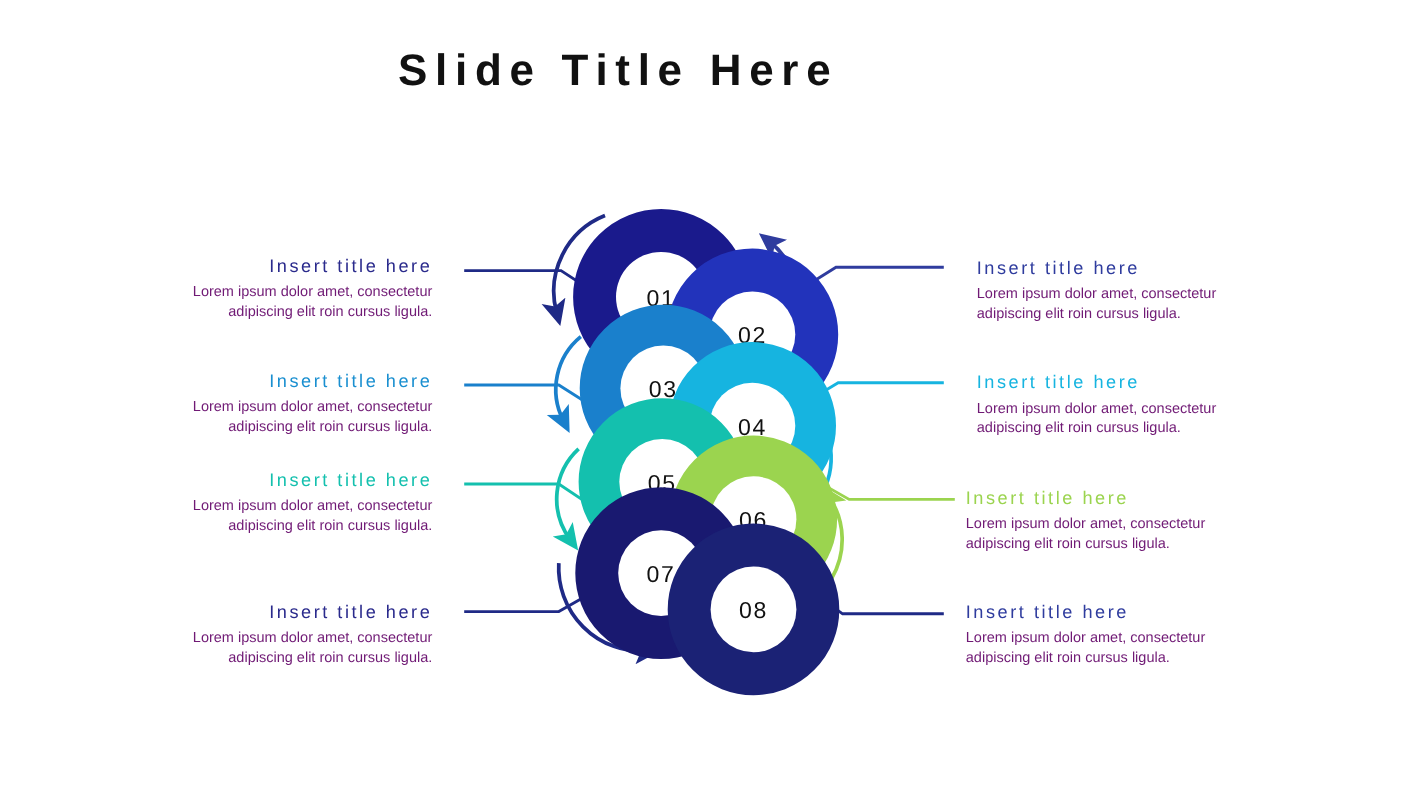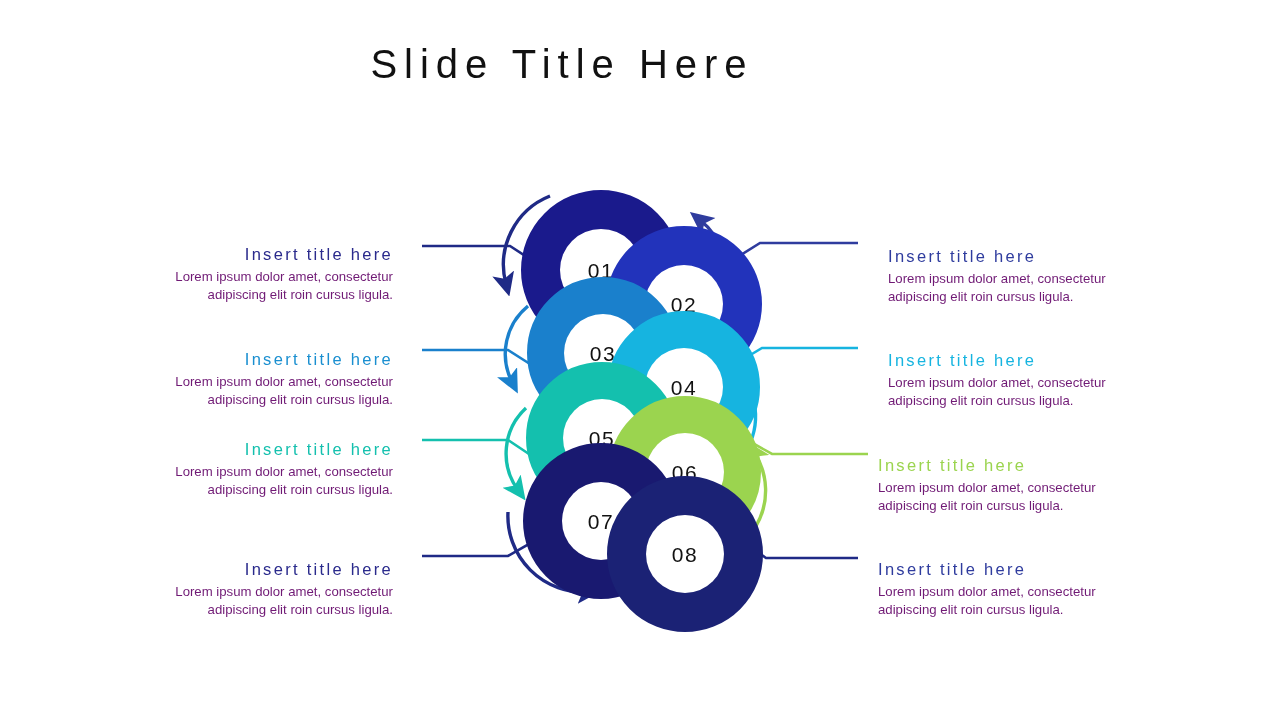--- a/index.html
+++ b/index.html
@@ -14,38 +14,37 @@
     width: 1280px; height: 720px;
     background: #ffffff;
   }
 
   
   #slide-title {
     position: absolute;
     top: 42px; left: 0; width: 1124px;
     text-align: center;
     font-size: 40px;
-    font-weight: 400;
+    font-weight: 700;
     letter-spacing: 7px;
     color: #111111;
     white-space: nowrap;
   }
 
   
   .text-block { position: absolute; width: 275px; }
   .text-block.left  { text-align: right; }
   .text-block.right { text-align: left; }
 
   .tb-title {
     font-size: 16.5px;
     letter-spacing: 2.3px;
     line-height: 1.25;
     margin-bottom: 3px;
     white-space: nowrap;
-    margin-top: 12px;
   }
   .tb-body {
     font-size: 13.2px;
     line-height: 1.42;
     color: #701a75;
   }
 
   
   #diagram {
     position: absolute;

